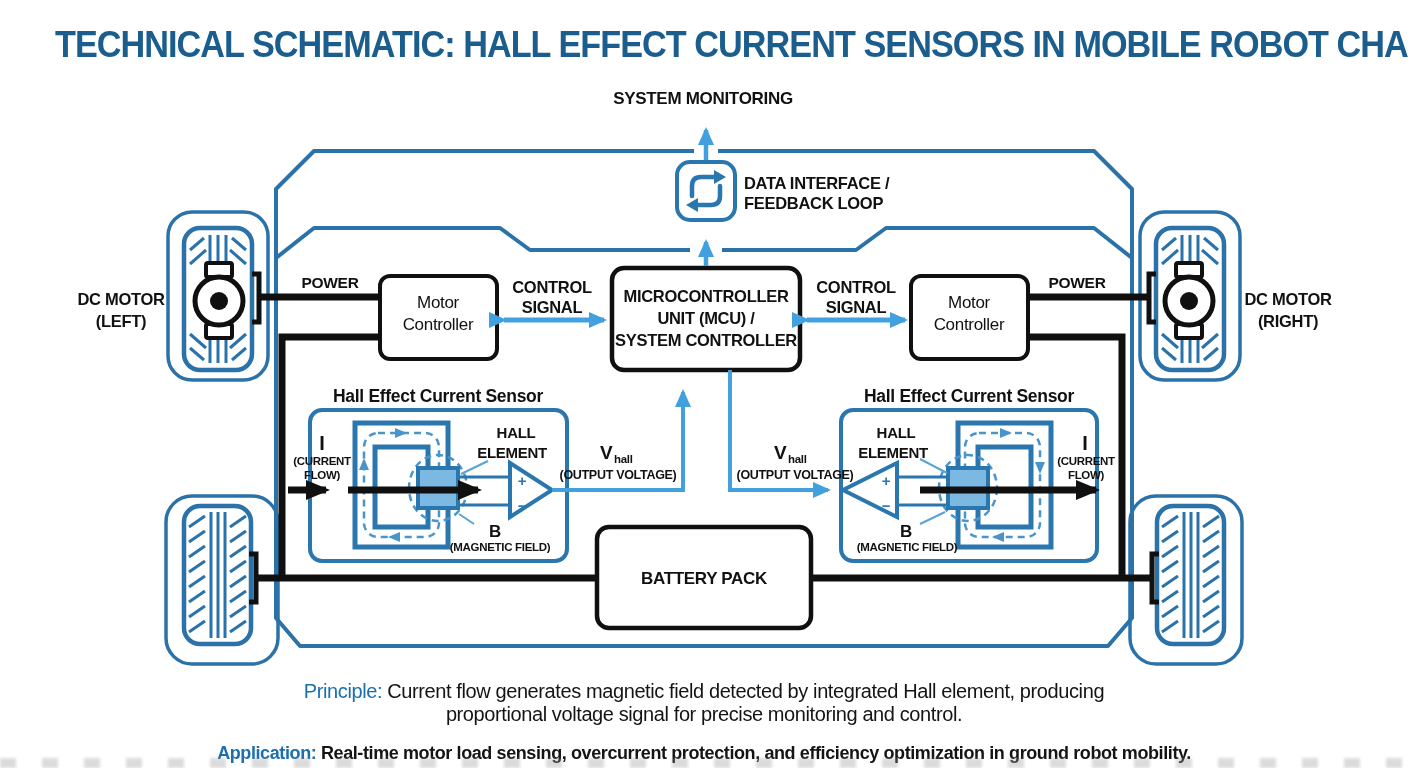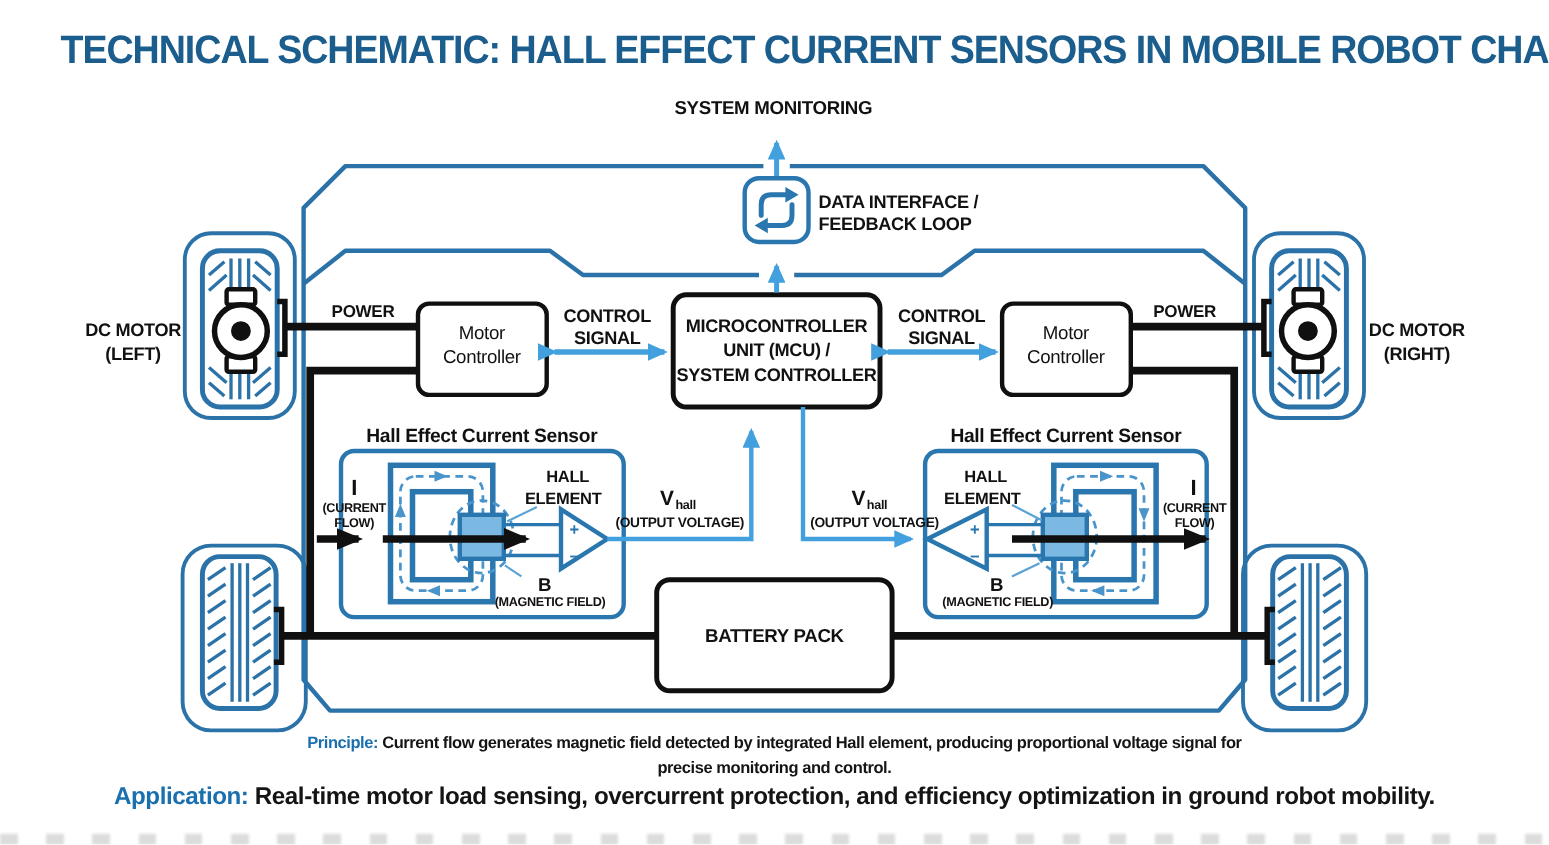--- a/index.html
+++ b/index.html
@@ -6,22 +6,22 @@
   #stage{position:relative;width:1408px;height:768px;background:#ffffff;overflow:hidden;
          font-family:"Liberation Sans",sans-serif;}
   #title{position:absolute;left:55px;top:24px;font-size:36px;font-weight:700;color:#1b5d8d;
          letter-spacing:-1px;white-space:nowrap;transform:scaleX(.95);transform-origin:left center;}
   svg{position:absolute;left:0;top:0;}
   svg text{font-family:"Liberation Sans",sans-serif;letter-spacing:-0.3px;fill:#111;}
   .tb{font-weight:700;}
   .mid{text-anchor:middle;}
   .blue{fill:#2a76ae;}
   #footer{position:absolute;left:0;top:664px;width:1408px;text-align:center;color:#141414;}
-  #principle{width:870px;margin:0 auto;font-size:15px;font-weight:700;letter-spacing:-0.4px;line-height:23px;}
-  #application{margin-top:2px;font-size:22px;font-weight:700;letter-spacing:-0.4px;line-height:23px;white-space:nowrap;}
+  #principle{width:870px;margin:16px auto;font-size:20px;font-weight:400;letter-spacing:-0.4px;line-height:23px;}
+  #application{margin-top:2px;font-size:18px;font-weight:700;letter-spacing:-0.4px;line-height:23px;white-space:nowrap;}
   .lbl{color:#1a6fae;}
   #artifact{position:absolute;left:0;top:758px;width:1408px;height:10px;opacity:.35;filter:blur(1.5px);
     background:repeating-linear-gradient(90deg,#9a9a9a 0 16px,transparent 16px 42px);}
 </style>
 </head>
 <body>
 
 <div id="stage">
   <div id="title">TECHNICAL SCHEMATIC: HALL EFFECT CURRENT SENSORS IN MOBILE ROBOT CHASSIS</div>
 

